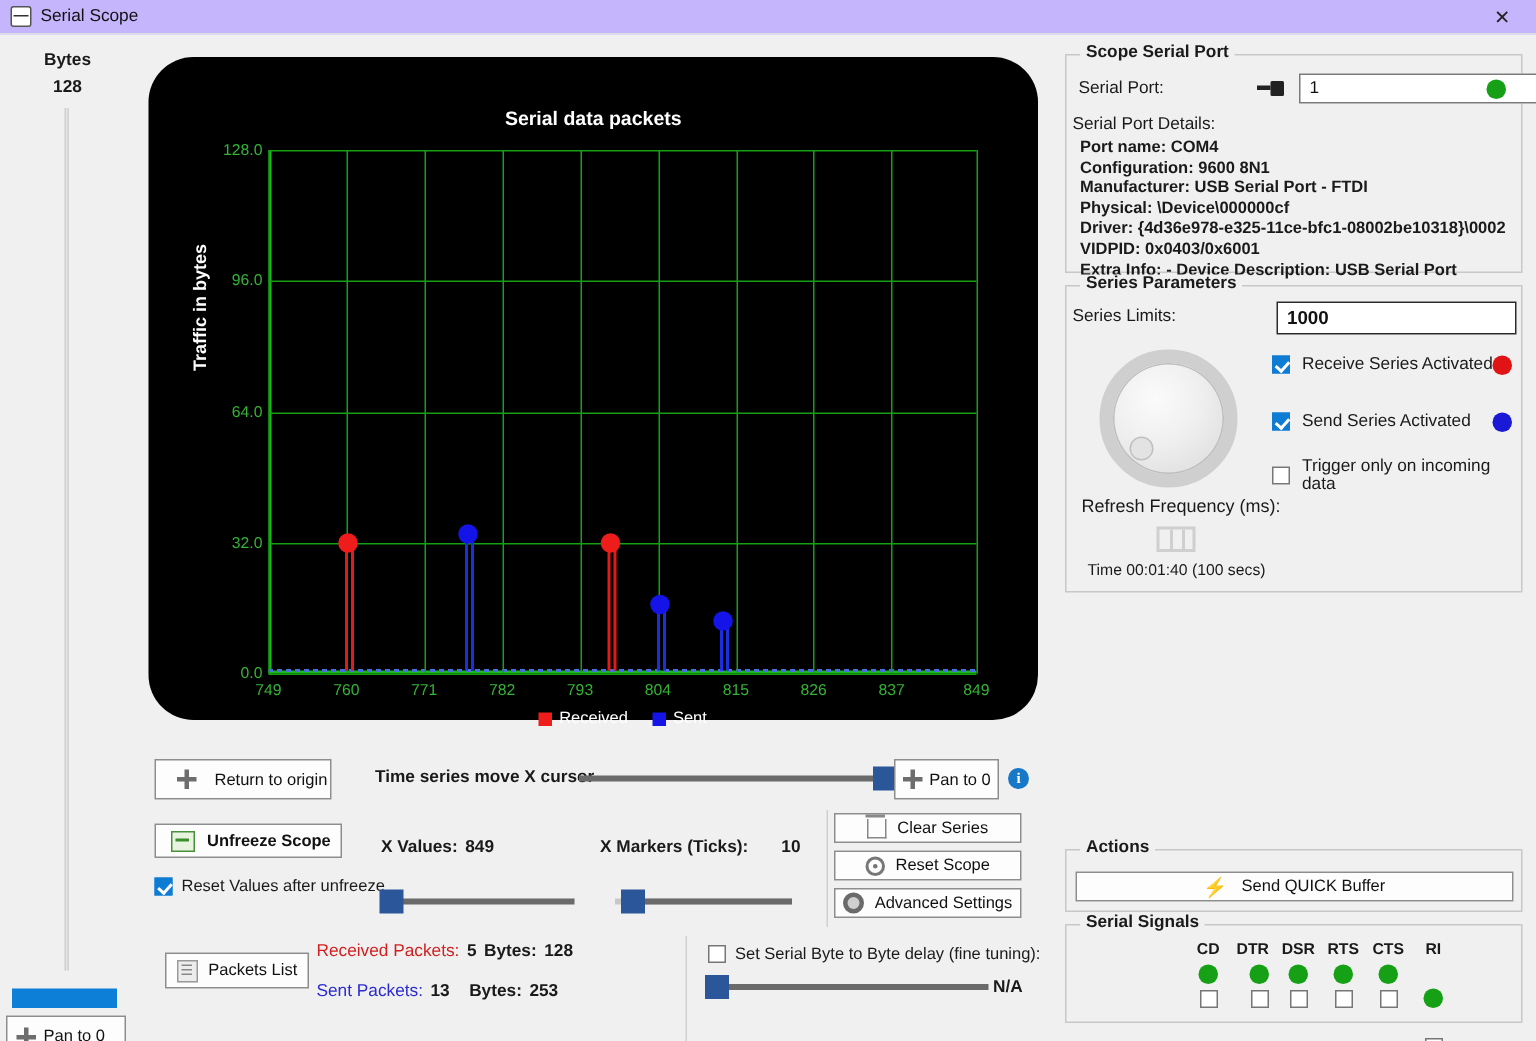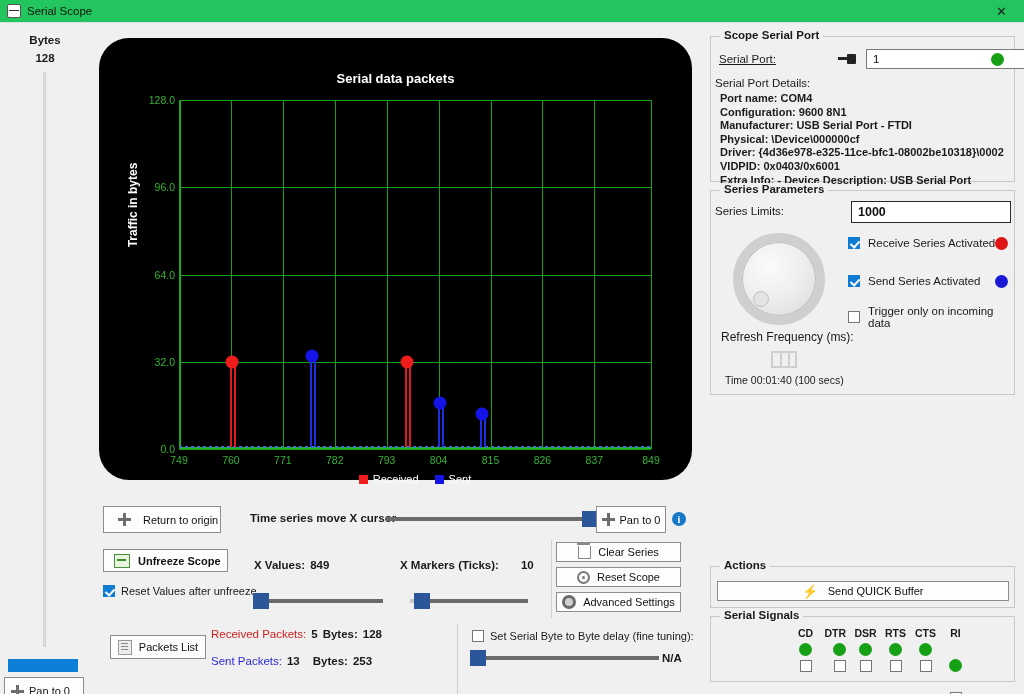--- a/index.html
+++ b/index.html
@@ -6,21 +6,21 @@
   body{
     width:1024px;height:694px;overflow:hidden;
     background:#f0f0f0;
     font-family:"Liberation Sans", sans-serif;
     font-size:11px;color:#1a1a1a;
     -webkit-font-smoothing:antialiased;
   }
   .app{position:relative;width:1024px;height:694px;background:#f0f0f0;}
 
   
-  .titlebar{position:absolute;left:0;top:0;width:1024px;height:22px;background:#22c55e;
+  .titlebar{position:absolute;left:0;top:0;width:1024px;height:22px;background:#c4b5fd;
     border-bottom:1px solid #dcdfe3;display:flex;align-items:center;}
   .titlebar .ticon{width:14px;height:14px;margin-left:7px;margin-right:6px;position:relative;
     border:1px solid #555;border-radius:2px;background:#fff;box-sizing:border-box;}
   .titlebar .ticon:after{content:"";position:absolute;left:1px;top:5px;width:10px;height:3px;
     border-top:1.5px solid #333;}
   .titlebar .ttext{font-size:11.5px;color:#111;}
   .closebtn{position:absolute;right:0;top:0;width:45px;height:22px;display:flex;
     align-items:center;justify-content:center;font-size:13px;color:#222;cursor:default;}
 
   
@@ -308,21 +308,21 @@
     <span style="font-size:11px;">Set Serial Byte to Byte delay (fine tuning):</span>
   </div>
   <div class="hslider" style="left:474px;top:650px;width:185px;">
     <div class="tr"></div>
     <div class="hd" id="delay-handle" style="left: 2%;"></div>
   </div>
   <div class="kv" style="position:absolute;left:662px;top:652px;">N/A</div>
 
   <div class="grp" style="left:710px;top:36px;width:305px;height:146px;">
     <div class="grp-title">Scope Serial Port</div>
-    <div style="position:absolute;left:8px;top:16px;font-size:11.5px;text-decoration:underline;">Serial Port:</div>
+    <div style="position:absolute;left:8px;top:16px;font-size:11.5px;">Serial Port:</div>
     <span class="icn ic-plug" style="position:absolute;left:127px;top:16px;"></span>
     <input class="portinput" style="position: absolute; left: 155px; top: 12px; width: 160px; height: 20px; border: 1px solid rgb(122, 122, 122); background: rgb(255, 255, 255); font-family: &quot;Liberation Sans&quot;, sans-serif; font-size: 11.5px; padding-left: 6px; box-sizing: border-box; color: rgb(17, 17, 17);" value="1">
     <div class="led" style="position:absolute;left:280px;top:16px;background:#16a016;"></div>
     <div style="position:absolute;left:4px;top:40px;font-size:11.5px;">Serial Port Details:</div>
     <div id="port-details" style="position:absolute;left:9px;top:55px;">
         <div class="mono-line">Port name: COM4</div>
         <div class="mono-line">Configuration: 9600 8N1</div>
         <div class="mono-line">Manufacturer: USB Serial Port - FTDI</div>
         <div class="mono-line">Physical: \Device\000000cf</div>
         <div class="mono-line">Driver: {4d36e978-e325-11ce-bfc1-08002be10318}\0002</div>

